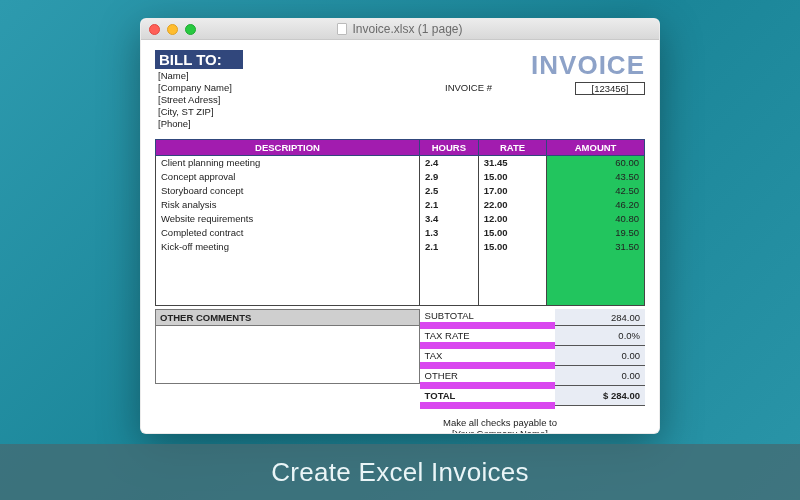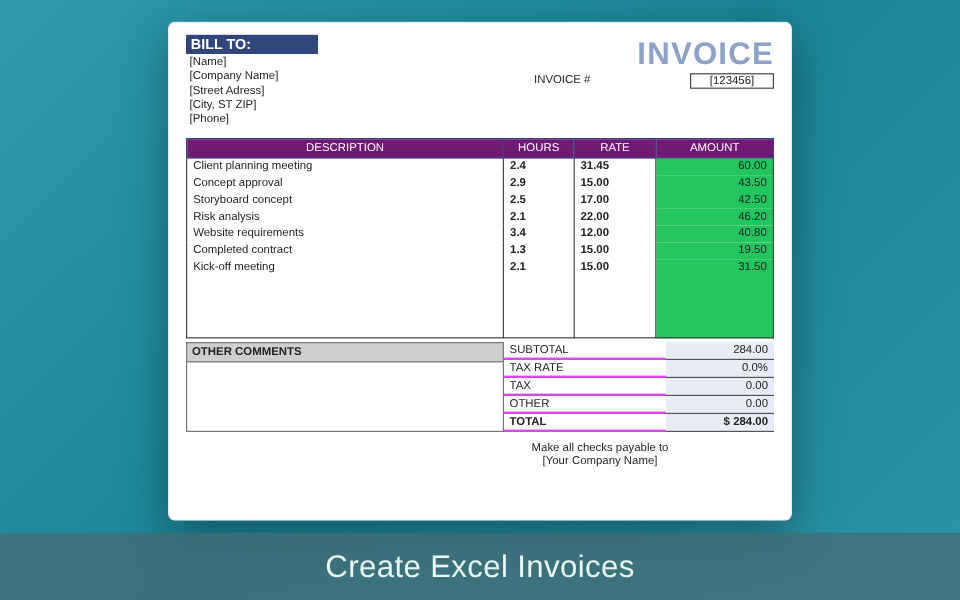--- a/index.html
+++ b/index.html
@@ -10,59 +10,70 @@
   .window { position:absolute; top:18px; left:140px; width:520px; height:416px; background:#fff; border-radius:6px; box-shadow:0 12px 40px rgba(0,0,0,.35); overflow:hidden; border:1px solid rgba(0,0,0,.08); }
   .titlebar { height:21px; background:linear-gradient(#ececec,#d8d8d8); border-bottom:1px solid #c9c9c9; display:flex; align-items:center; padding:0 8px; position:relative; }
   .traffic { display:flex; gap:7px; }
   .tl { width:11px; height:11px; border-radius:50%; }
   .tl.red{background:#ff5f57;border:.5px solid #e14840;} .tl.yel{background:#ffbd2e;border:.5px solid #dfa023;} .tl.grn{background:#28c940;border:.5px solid #1fa932;}
   .titlebar-title { position:absolute; left:0; right:0; text-align:center; font-size:12px; color:#6b6b6b; display:flex; align-items:center; justify-content:center; gap:5px; pointer-events:none; }
   .doc-ic{ width:10px; height:12px; background:#fff; border:1px solid #bbb; border-radius:1px; display:inline-block;}
 
   .doc { padding:10px 14px 10px 14px; font-size:9.5px; color:#222; }
 
-  .billto-hdr { background:#31477c; color:#fff; font-weight:bold; padding:1px 4px; width:110px; font-size:12px; }
+  .billto-hdr { background:#31477c; color:#fff; font-weight:bold; padding:1px 4px; width:88px; font-size:15px; }
   .bill-field { padding:.5px 0 .5px 3px; font-size:9.5px; }
 
   .invoice-title { color:#8da2c8; font-size:26px; font-weight:bold; letter-spacing:1px; text-align:right; }
   .meta-row { display:flex; justify-content:space-between; font-size:9.5px; padding:1px 0;}
   .meta-val { border:1px solid #444; min-width:70px; text-align:center; padding:0 4px; font-size:9.5px; }
   .meta-val.noborder{border:none; text-align:right;}
 
   .topgrid { display:flex; justify-content:space-between; }
   .topgrid .left { width:200px; }
   .topgrid .right { width:200px; }
 
   .tbl { width:100%; border-collapse:collapse; margin-top:10px; font-size:9.5px; }
-  .tbl th { background:#701a75; color:#fff; font-weight:normal; padding:2px 4px; border:1px solid #31477c; }
+  .tbl th { background:#a21caf; color:#fff; font-weight:bold; padding:2px 4px; border:1px solid #31477c; }
   .tbl th.desc { text-align:center; width:54%;}
   .tbl th.h { text-align:center; width:12%;}
   .tbl th.r { text-align:center; width:14%;}
   .tbl th.a { text-align:center; width:20%;}
   .tbl td { border-left:1px solid #444; border-right:1px solid #444; padding:1px 5px; height:14px; }
   .tbl td.n { text-align:left;font-weight:bold; }
   .tbl td.amt { text-align:right; background:#22c55e; }
   .tbl tbody tr:last-child td { border-bottom:1px solid #444; height:52px; vertical-align:top;}
 
   .summary { display:flex; margin-top:3px; }
   .comments { width:54%;border-radius:31px; }
   .comments-hdr { background:#cfcfcf; font-weight:bold; padding:2px 4px; border:1px solid #777; font-size:9.5px;}
   .comments-body { border:1px solid #777; border-top:none; height:58px; }
   .sumtbl { margin-left:auto; width:46%; font-size:9.5px; border-collapse:collapse; }
   .sumtbl td { padding:1px 5px; }
-  .sumtbl td.lab{ text-align:left; border-bottom:2px solid #d946ef;}
+  .sumtbl td.lab{ text-align:left; border-bottom:7px solid #d946ef;}
   .sumtbl td.val{ text-align:right; border-bottom:1px solid #555; background:#e8ecf4; width:90px;}
   .sumtbl tr.total td{ font-weight:bold; border-top:1.5px solid #000;}
 
   .pay { text-align:center; font-size:9.5px; margin-top:8px; padding-left:200px;}
 </style>
 </head>
 <body>
 
 <div class="window">
+  <div class="titlebar">
+    <div class="traffic">
+      <div class="tl red"></div>
+      <div class="tl yel"></div>
+      <div class="tl grn"></div>
+    </div>
+    <div class="titlebar-title">
+      <span class="doc-ic"></span>
+      <span>Invoice.xlsx (1 page)</span>
+    </div>
+  </div>
 
   <div class="doc">
     <div class="topgrid">
       <div class="left">
         <div class="billto-hdr">BILL TO:</div>
         <div class="bill-field">[Name]</div>
         <div class="bill-field">[Company Name]</div>
         <div class="bill-field">[Street Adress]</div>
         <div class="bill-field">[City, ST  ZIP]</div>
         <div class="bill-field">[Phone]</div>

